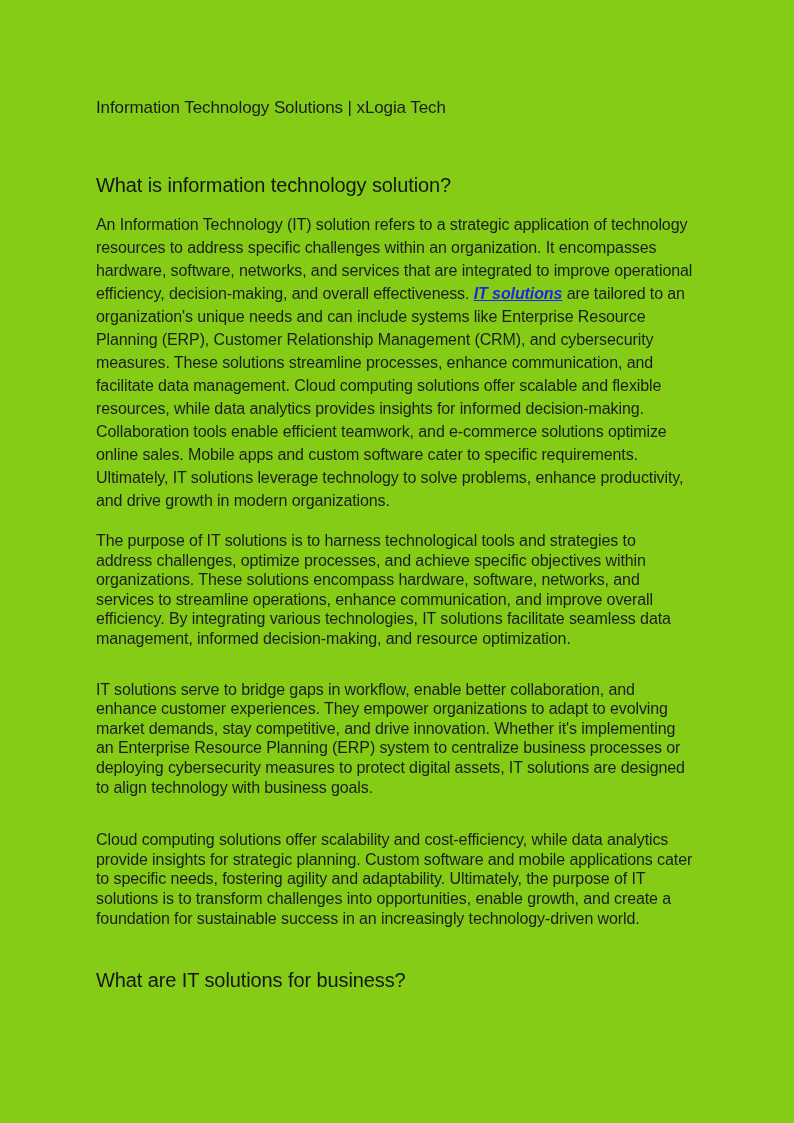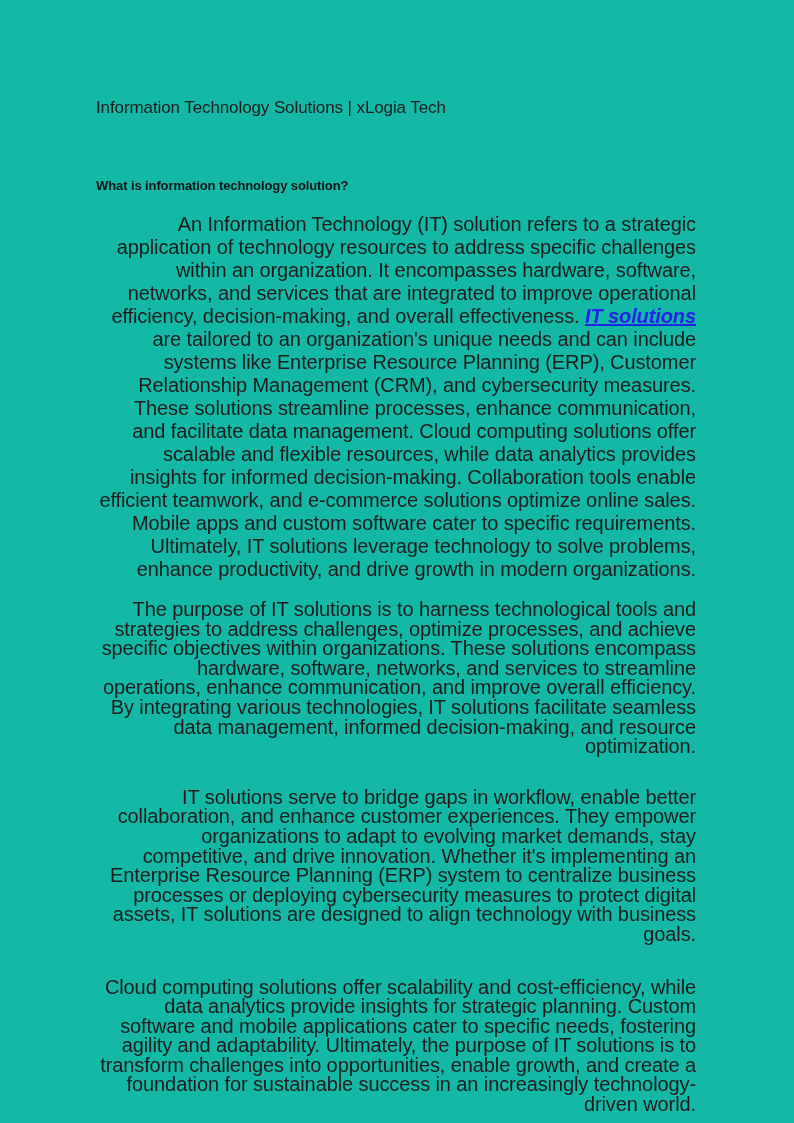--- a/index.html
+++ b/index.html
@@ -4,53 +4,53 @@
 <style>
   * { margin: 0; padding: 0; box-sizing: border-box; }
   html, body {
     background: #ffffff;
     font-family: "Liberation Sans", sans-serif;
   }
   .page {
     position: relative;
     width: 794px;
     height: 1123px;
-    background: #14b8a6;
+    background: #84cc16;
     overflow: hidden;
     margin: 0 auto;
   }
   .content {
     position: absolute;
     left: 96px;
     top: 0;
     width: 600px;
   }
   .doc-title {
     margin-top: 97px;
     font-size: 17px;
     font-weight: 400;
     line-height: 22px;
     color: #1c1c1c;
     letter-spacing: -0.1px;
   }
   .q-heading {
-    font-size: 13px;
-    font-weight: 700;
+    font-size: 20px;
+    font-weight: 400;
     line-height: 19px;
     color: #151515;
     letter-spacing: -0.1px;
   }
   .h-first { margin-top: 57px; }
   .h-mid   { margin-top: 42px; }
   .h-last  { margin-top: 43px; }
   .para {
-    font-size: 20px;
+    font-size: 16px;
     color: #1c1c1c;
     letter-spacing: -0.1px;
-    text-align: right;
+    text-align: left;
   }
   .para-loose {
     margin-top: 18px;
     line-height: 23px;
   }
   .para-tight {
     line-height: 19.6px;
   }
   .p2 { margin-top: 19px; }
   .p3 { margin-top: 31px; }

